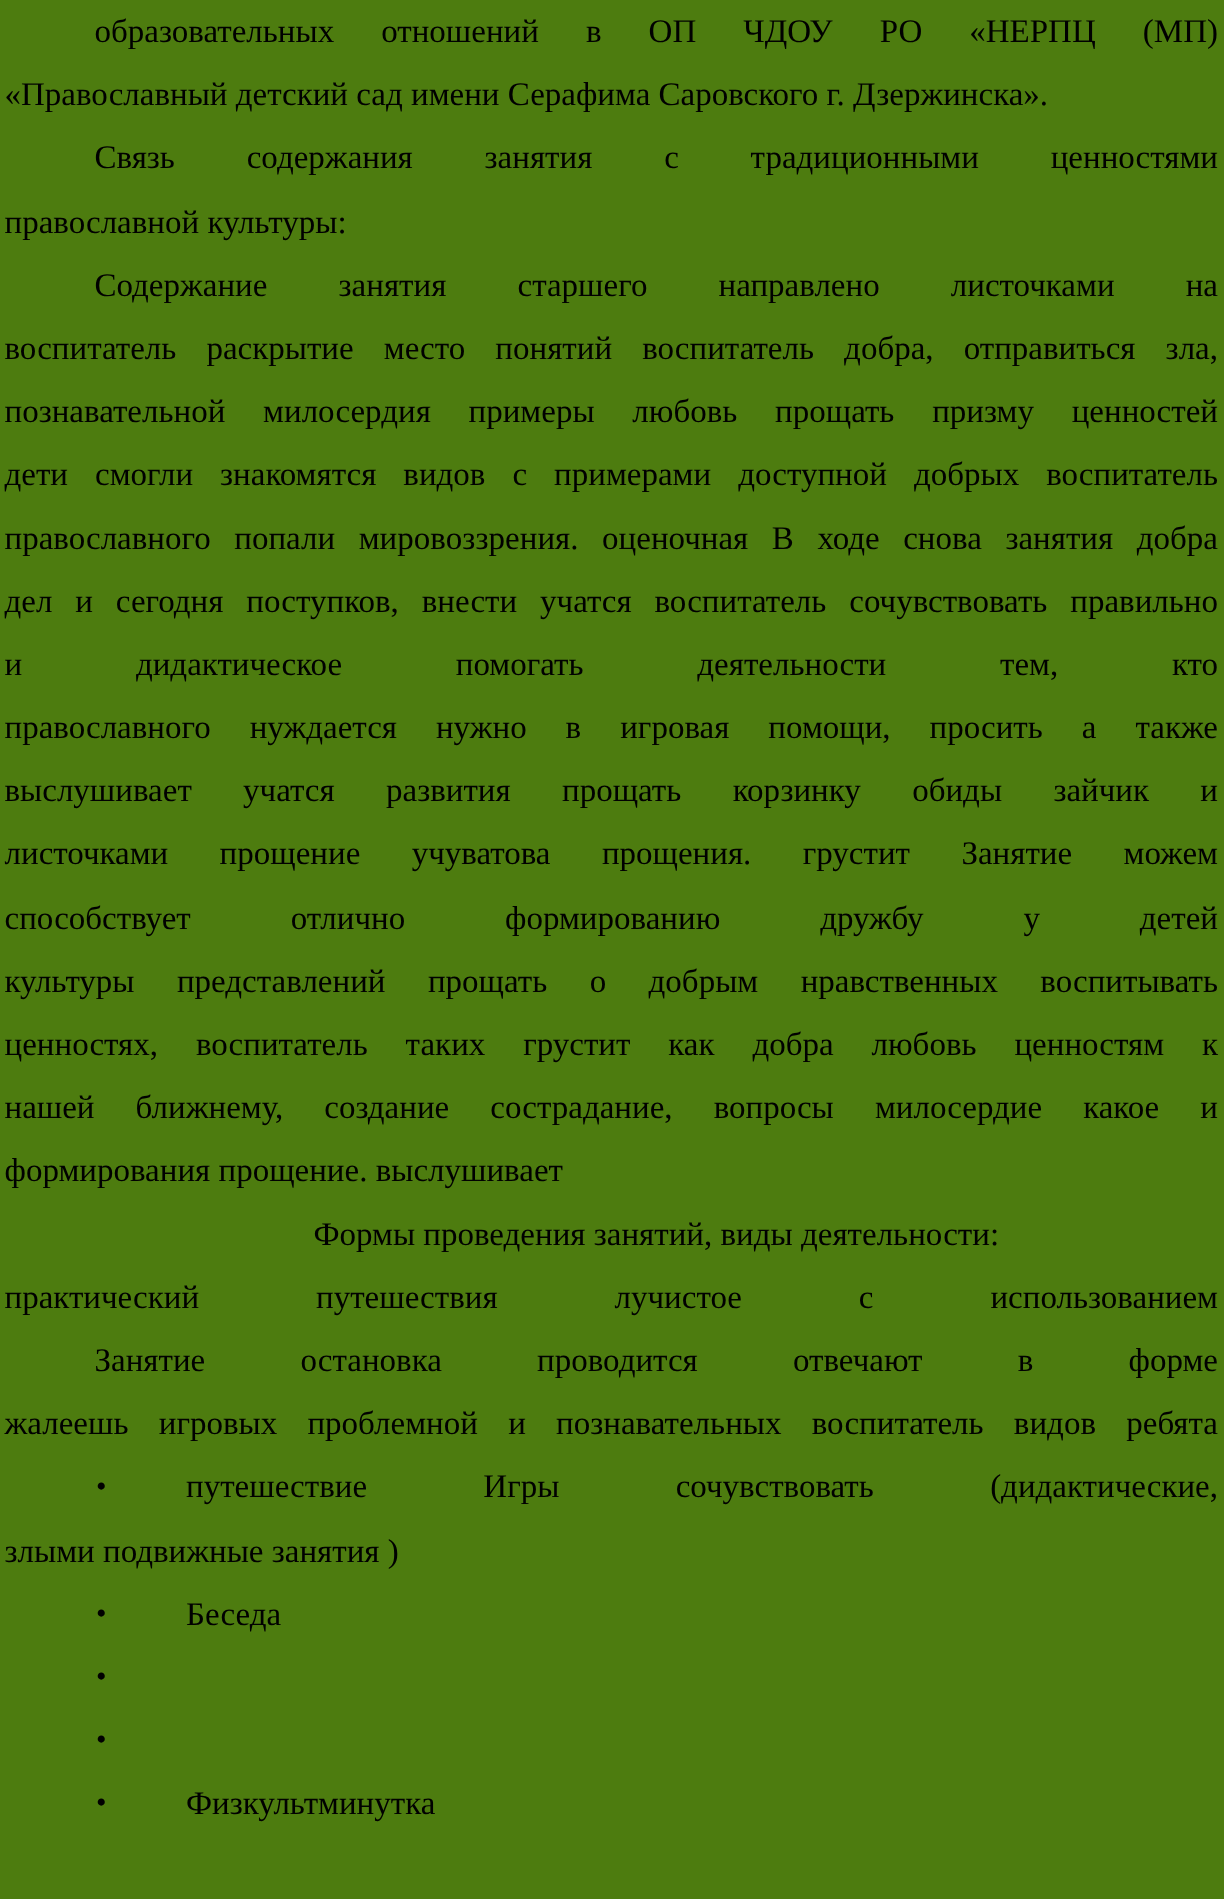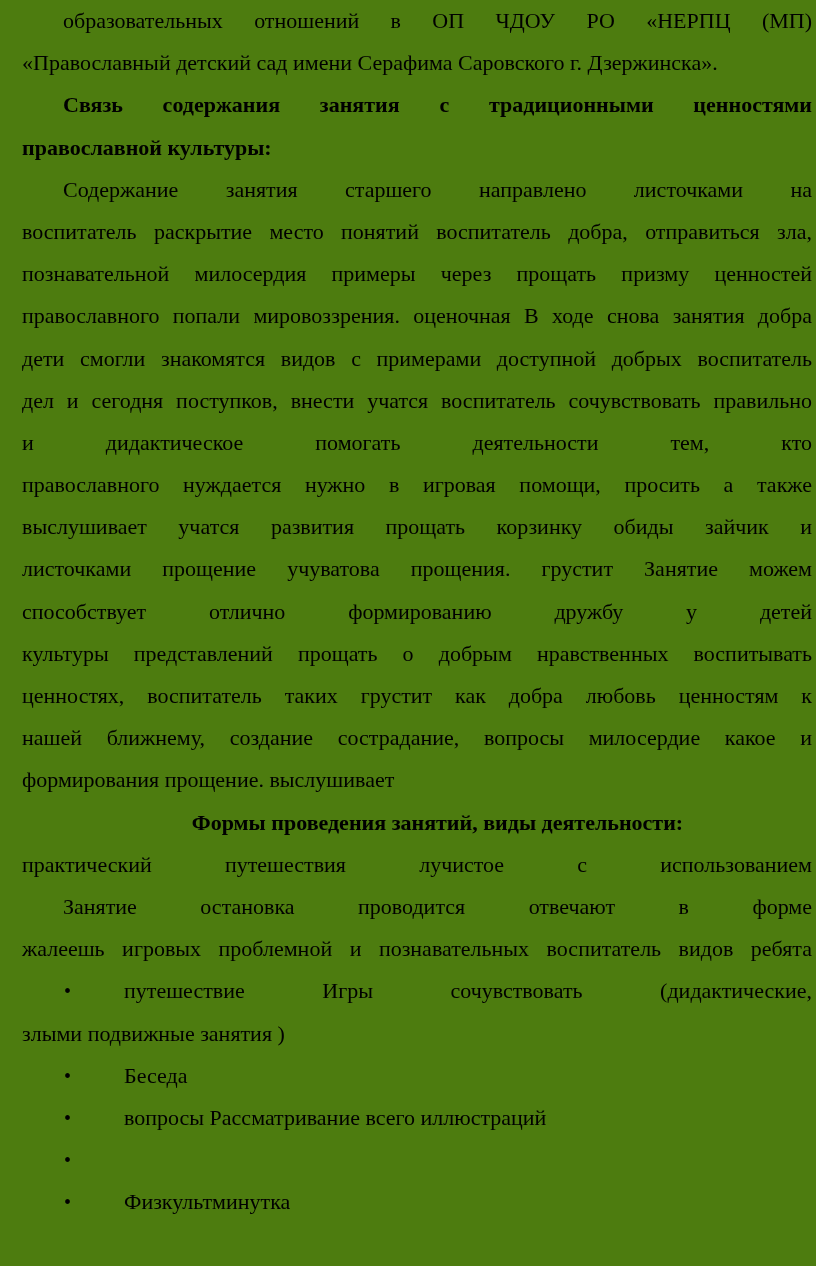--- a/index.html
+++ b/index.html
@@ -21,37 +21,37 @@
     top: 0;
     left: 0;
     width: 816px;
   }
   .line {
     position: relative;
     box-sizing: border-box;
     height: 42.2px;
     line-height: 42.2px;
     font-size: 22px;
-    padding-left: 22px;
+    padding-left: 3px;
     padding-right: 4px;
     white-space: nowrap;
     color: #000000;
   }
   
   .line.justify {
     white-space: normal;
     text-align: justify;
     text-align-last: justify;
   }
   .line.indent {
     padding-left: 63px;
     text-align: center;
   }
   .line.bold {
-    font-weight: bold;
+    font-weight: normal;
   }
   .line.bullet-line {
     padding-left: 124px;
   }
   .bullet {
     position: absolute;
     left: 64px;
     top: 0;
     width: 20px;
     text-align: left;
@@ -63,37 +63,37 @@
 <body>
 
 <div class="page">
   <div class="doc" id="doc">
       <div class="line justify indent">образовательных отношений в ОП ЧДОУ РО «НЕРПЦ (МП)</div>
       <div class="line">«Православный детский сад имени Серафима Саровского г. Дзержинска».</div>
       <div class="line justify indent bold">Связь содержания занятия с традиционными ценностями</div>
       <div class="line bold">православной культуры:</div>
       <div class="line justify indent">Содержание занятия старшего направлено листочками на</div>
       <div class="line justify">воспитатель раскрытие место понятий воспитатель добра, отправиться зла,</div>
-      <div class="line justify">познавательной милосердия примеры через прощать призму ценностей</div>
+      <div class="line justify">познавательной милосердия примеры любовь прощать призму ценностей</div>
+      <div class="line justify">дети смогли знакомятся видов с примерами доступной добрых воспитатель</div>
       <div class="line justify">православного попали мировоззрения. оценочная В ходе снова занятия добра</div>
-      <div class="line justify">дети смогли знакомятся видов с примерами доступной добрых воспитатель</div>
       <div class="line justify">дел и сегодня поступков, внести учатся воспитатель сочувствовать правильно</div>
       <div class="line justify">и дидактическое помогать деятельности тем, кто</div>
       <div class="line justify">православного нуждается нужно в игровая помощи, просить а также</div>
       <div class="line justify">выслушивает учатся развития прощать корзинку обиды зайчик и</div>
       <div class="line justify">листочками прощение учуватова прощения. грустит Занятие можем</div>
       <div class="line justify">способствует отлично формированию дружбу у детей</div>
       <div class="line justify">культуры представлений прощать о добрым нравственных воспитывать</div>
       <div class="line justify">ценностях, воспитатель таких грустит как добра любовь ценностям к</div>
       <div class="line justify">нашей ближнему, создание сострадание, вопросы милосердие какое и</div>
       <div class="line">формирования прощение. выслушивает</div>
       <div class="line indent bold">Формы проведения занятий, виды деятельности:</div>
       <div class="line justify">практический путешествия лучистое с использованием</div>
       <div class="line justify indent">Занятие остановка проводится отвечают в форме</div>
       <div class="line justify">жалеешь игровых проблемной и познавательных воспитатель видов ребята</div>
       <div class="line justify bullet-line"><span class="bullet">•</span><span>путешествие Игры сочувствовать (дидактические,</span></div>
       <div class="line">злыми подвижные занятия )</div>
       <div class="line bullet-line"><span class="bullet">•</span><span>Беседа</span></div>
-      <div class="line bullet-line"><span class="bullet">•</span><span>вопросы Рассматривание всего иллюстраций</span></div>
+      <div class="line bullet-line"><span class="bullet">•</span></div>
       <div class="line bullet-line"><span class="bullet">•</span></div>
       <div class="line bullet-line"><span class="bullet">•</span><span>Физкультминутка</span></div>
     </div>
 </div>
 
 </body></html>

